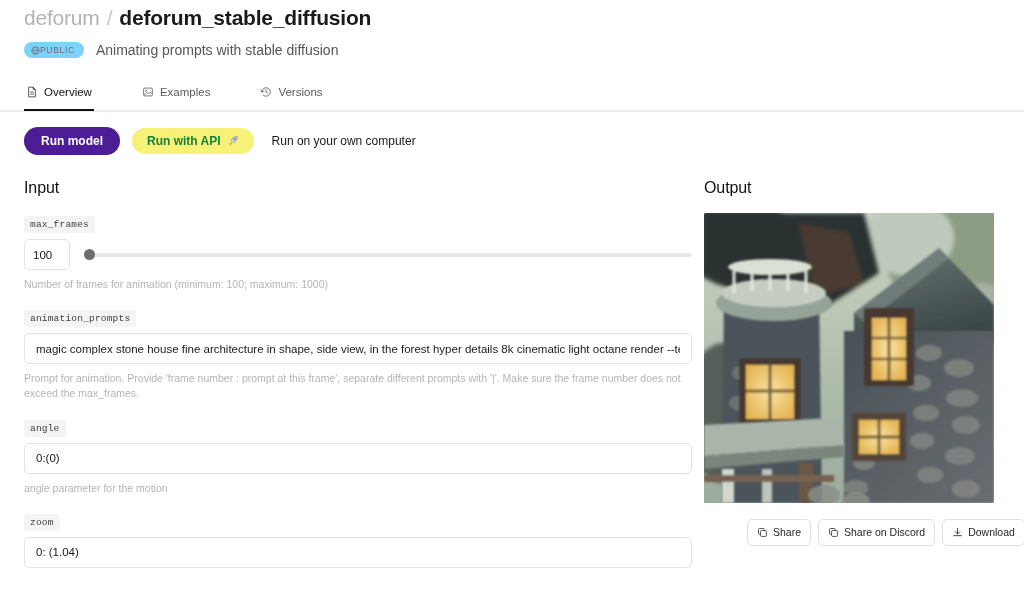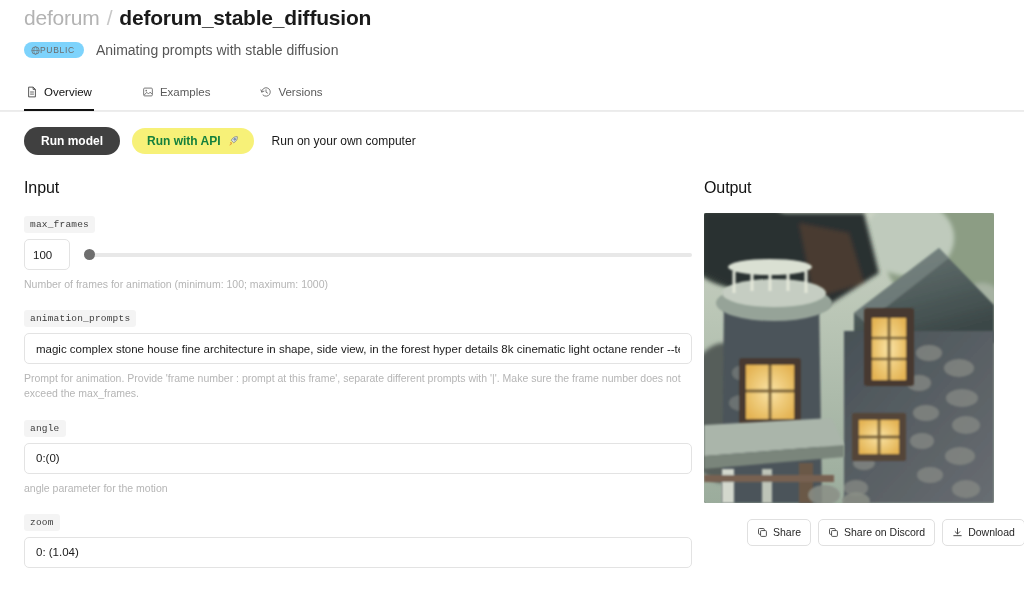--- a/index.html
+++ b/index.html
@@ -63,21 +63,21 @@
     font-size: 11px; color: #b0b0b0;
   }
   .rule { height: 1px; background: #ededed; margin: 0 0 0 0; }
 
   
   .run-row {
     display: flex; align-items: center;
     gap: 12px; padding: 15px 24px 0 24px;
   }
   .btn-run-model {
-    background: #404040; color: #ffffff;
+    background: #4c1d95; color: #ffffff;
     border: none; border-radius: 15px;
     font-size: 12px; font-weight: 700;
     padding: 8px 17px; cursor: pointer;
     font-family: inherit; line-height: 1;
   }
   .btn-run-api {
     background: #f7f178; color: #15803d;
     border: none; border-radius: 15px;
     font-size: 12px; font-weight: 600;
     padding: 7px 15px; cursor: pointer;

